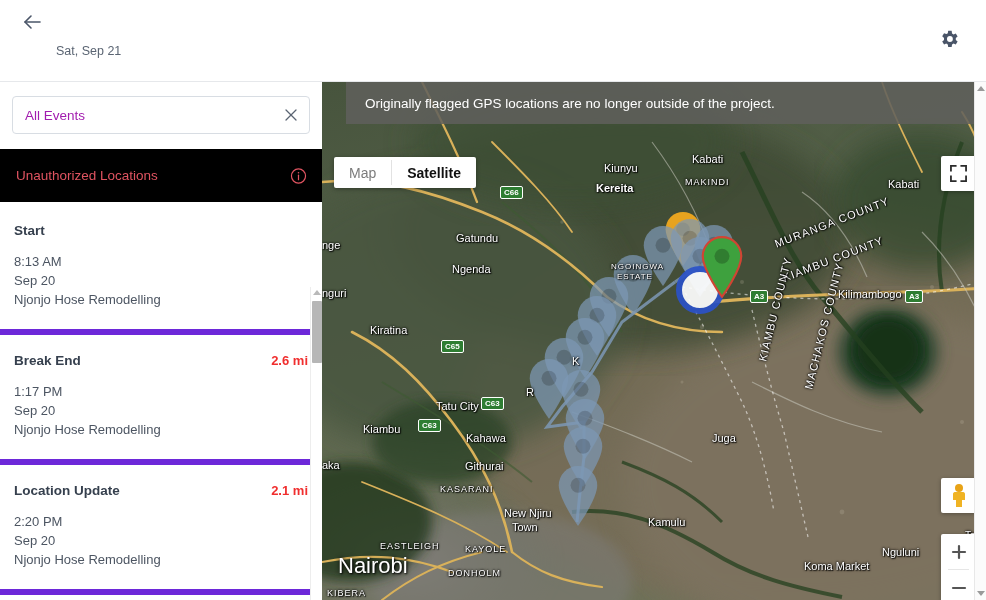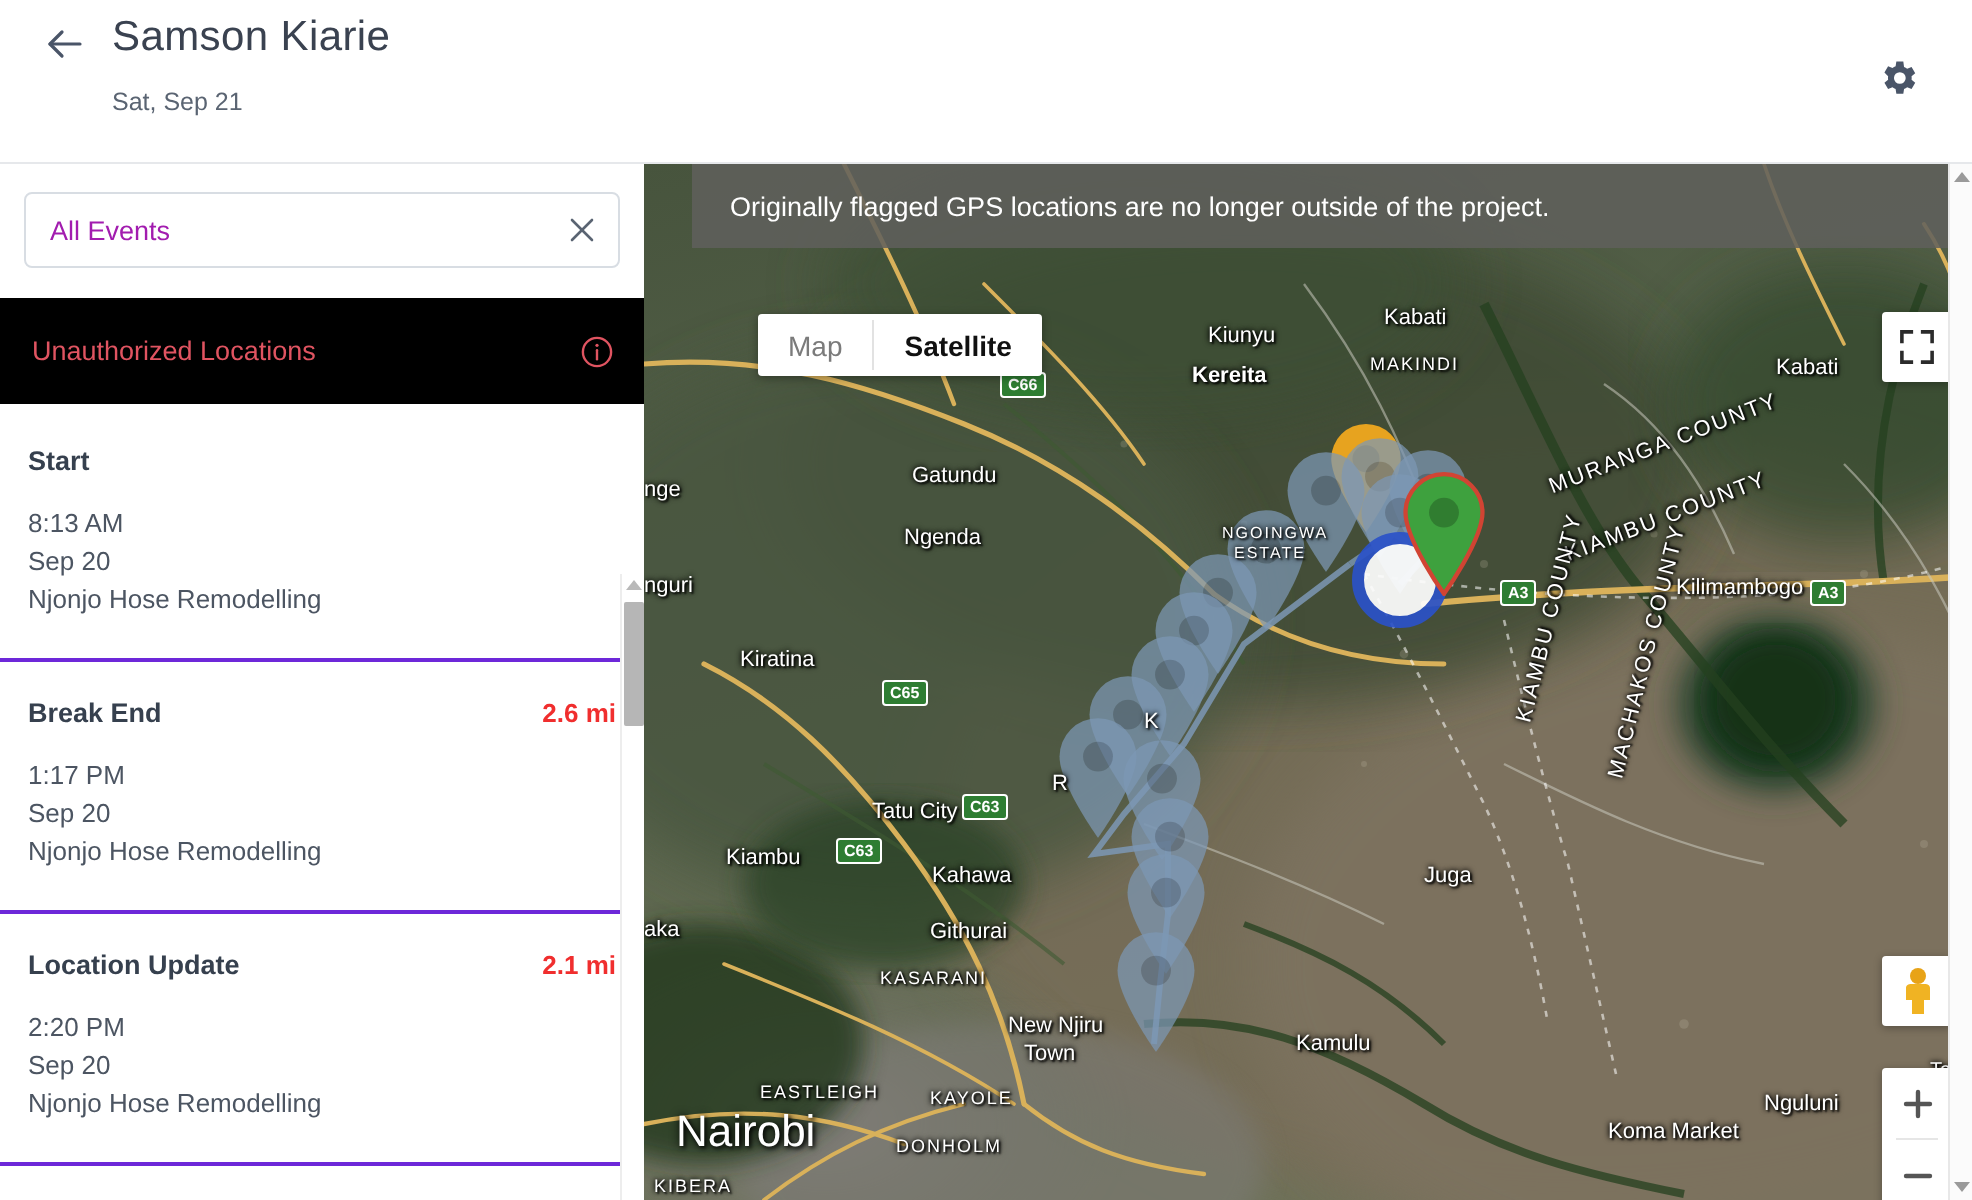--- a/index.html
+++ b/index.html
@@ -85,21 +85,21 @@
     width: 17px; height: 17px;
     color: #e05461; cursor: pointer;
   }
 
   .event-list {
     position: absolute; top: 123px; left: 0;
     width: 322px; height: 395px;
     overflow: hidden;
   }
   .event-item {
-    border-bottom: 2px solid #6d28d9;
+    border-bottom: 6px solid #6d28d9;
     padding: 18px 14px 20px 14px;
     position: relative;
     background: #fff;
     cursor: pointer;
   }
   .event-head {
     display: flex; justify-content: space-between; align-items: baseline;
     margin-bottom: 14px;
   }
   .event-type { font-size: 13.5px; font-weight: bold; color: #36404e; }
@@ -149,21 +149,20 @@
   }
 
   .map-type-toggle {
     position: absolute; left: 12px; top: 75px;
     display: flex; height: 31px;
     background: #ffffff;
     border-radius: 2px;
     box-shadow: 0 1px 4px rgba(0,0,0,.35);
     z-index: 35;
     overflow: hidden;
-    margin-left: 45px;
   }
   .mt-btn {
     display: flex; align-items: center;
     padding: 0 15px;
     font-size: 14px; color: #7b7b7b;
     cursor: pointer;
   }
   .mt-btn.active { color: #111111; font-weight: bold; }
   .mt-sep { width: 1px; background: #e2e2e2; margin: 3px 0; }
 
@@ -241,21 +240,20 @@
 
 <div id="app">
 
   <div class="header">
     <div class="back-arrow">
       <svg width="24" height="24" viewBox="0 0 24 24" fill="none" stroke="currentColor" stroke-width="1.6" stroke-linecap="round" stroke-linejoin="round">
         <line x1="20" y1="12" x2="5" y2="12"></line>
           <polyline points="11,18 5,12 11,6"></polyline>
       </svg>
     </div>
-    <div class="page-title">Samson Kiarie</div>
     <div class="page-subtitle">Sat, Sep 21</div>
     <div class="gear-btn">
       <svg width="22" height="22" viewBox="0 0 24 24" fill="currentColor">
         <path d="M19.4 13a7.7 7.7 0 0 0 0-2l2-1.6-2-3.4-2.4 1a7.6 7.6 0 0 0-1.7-1L14.9 3h-3.8l-.4 2.6c-.6.2-1.2.6-1.7 1l-2.4-1-2 3.4L6.6 11a7.7 7.7 0 0 0 0 2l-2 1.6 2 3.4 2.4-1c.5.4 1.1.8 1.7 1l.4 2.6h3.8l.4-2.6c.6-.2 1.2-.6 1.7-1l2.4 1 2-3.4-2-1.6zM13 15.2A3.2 3.2 0 1 1 13 8.8a3.2 3.2 0 0 1 0 6.4z"></path>
       </svg>
     </div>
   </div>
 
   <div class="sidebar">
 

